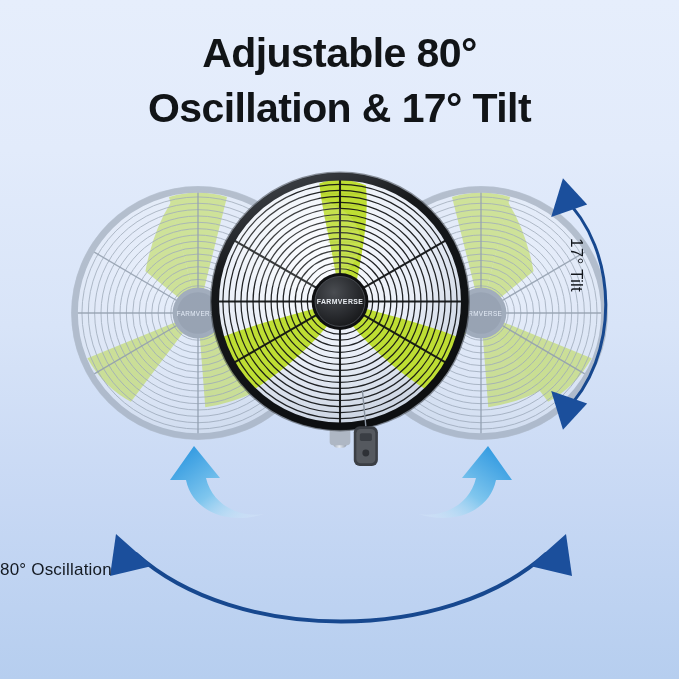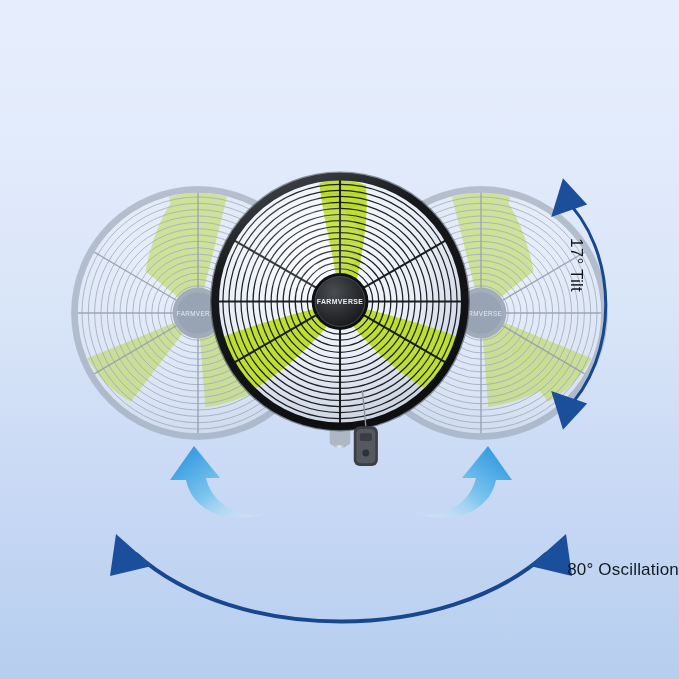--- a/index.html
+++ b/index.html
@@ -90,35 +90,39 @@
     top: 520px;
     width: 490px;
     height: 120px;
     z-index: 20;
   }
   #osc-label {
     position: absolute;
     left: 0;
     top: 560px;
     width: 679px;
-    text-align: right;
+    text-align: left;
     color: #141a22;
     font-size: 17px;
     font-weight: 400;
     letter-spacing: 0.2px;
     z-index: 22;
   }
 
   
 </style>
 </head>
 <body>
 
 <div id="stage">
 
+  <div id="headline">
+    <span class="hl-line">Adjustable 80°</span>
+    <span class="hl-line">Oscillation &amp; 17° Tilt</span>
+  </div>
 
   <div id="fan-stage">
 
     <svg class="fan-unit fan-ghost-left" viewBox="0 0 300 300">
       <defs>
         <clipPath id="gl-clip">
             <circle cx="150" cy="150" r="136"></circle>
           </clipPath>
         <radialGradient id="gl-face" cx="38%" cy="32%" r="78%">
           <stop offset="0%" stop-color="#f1f5fd"></stop>

